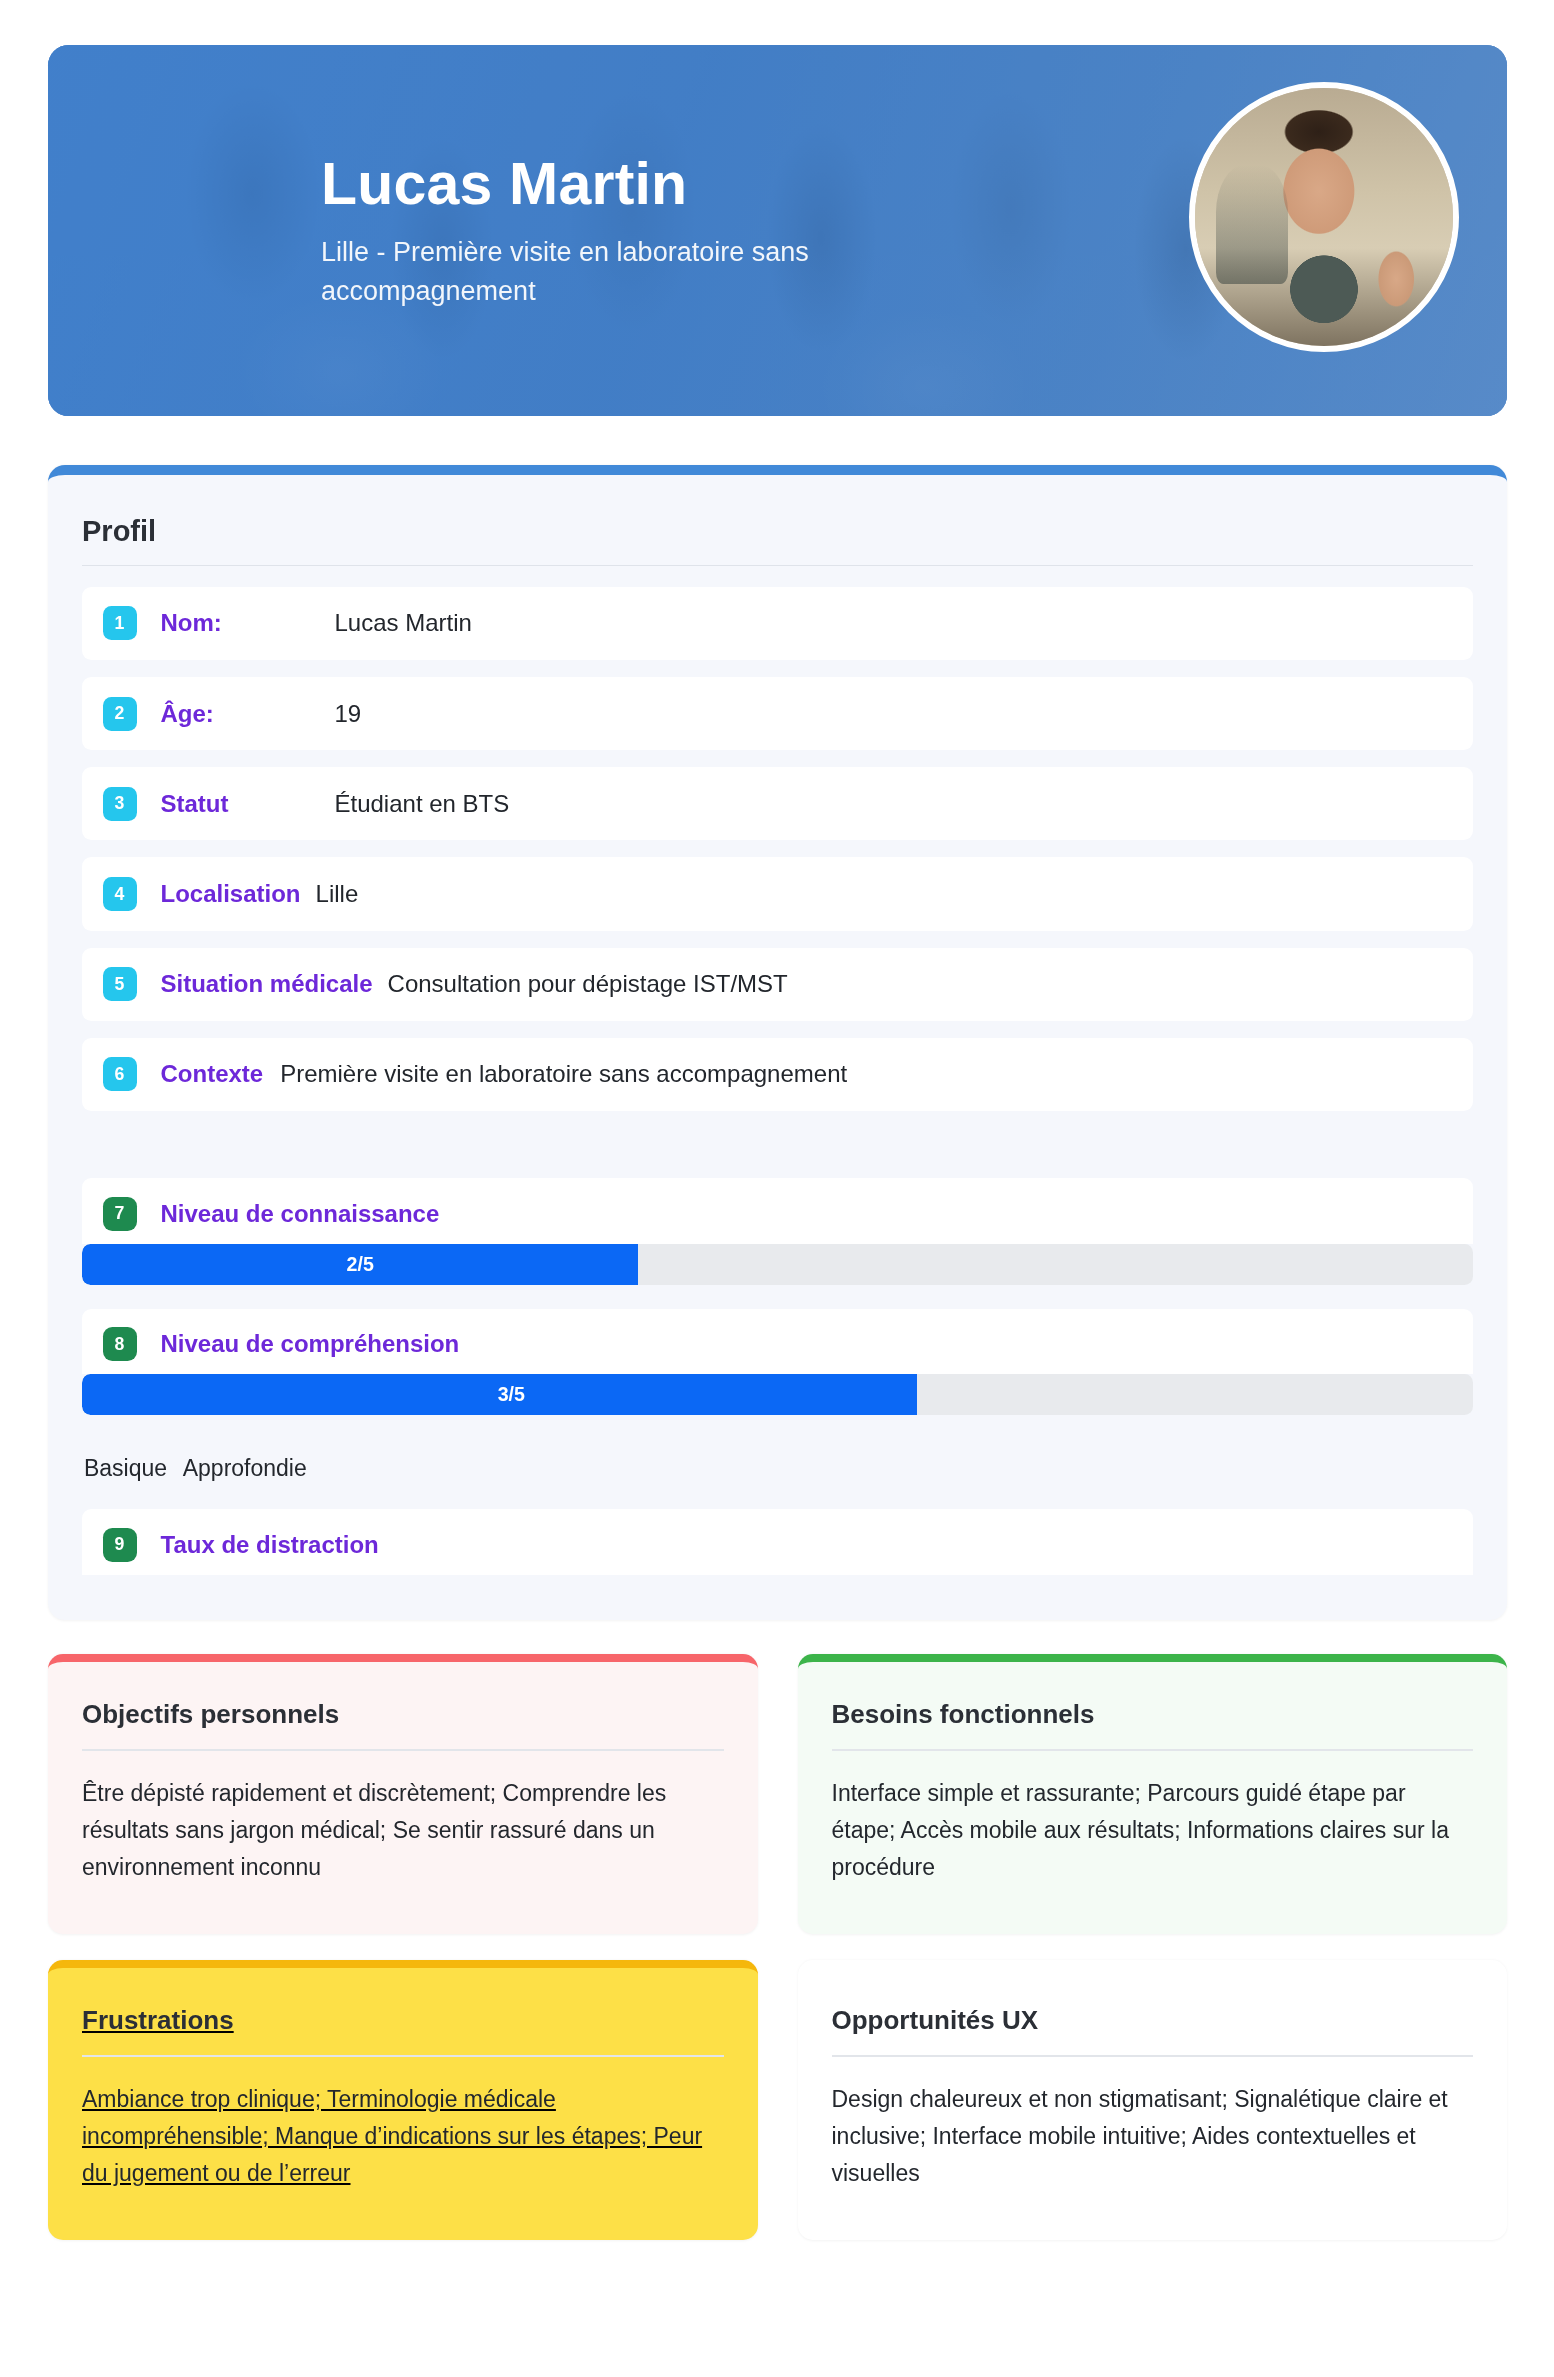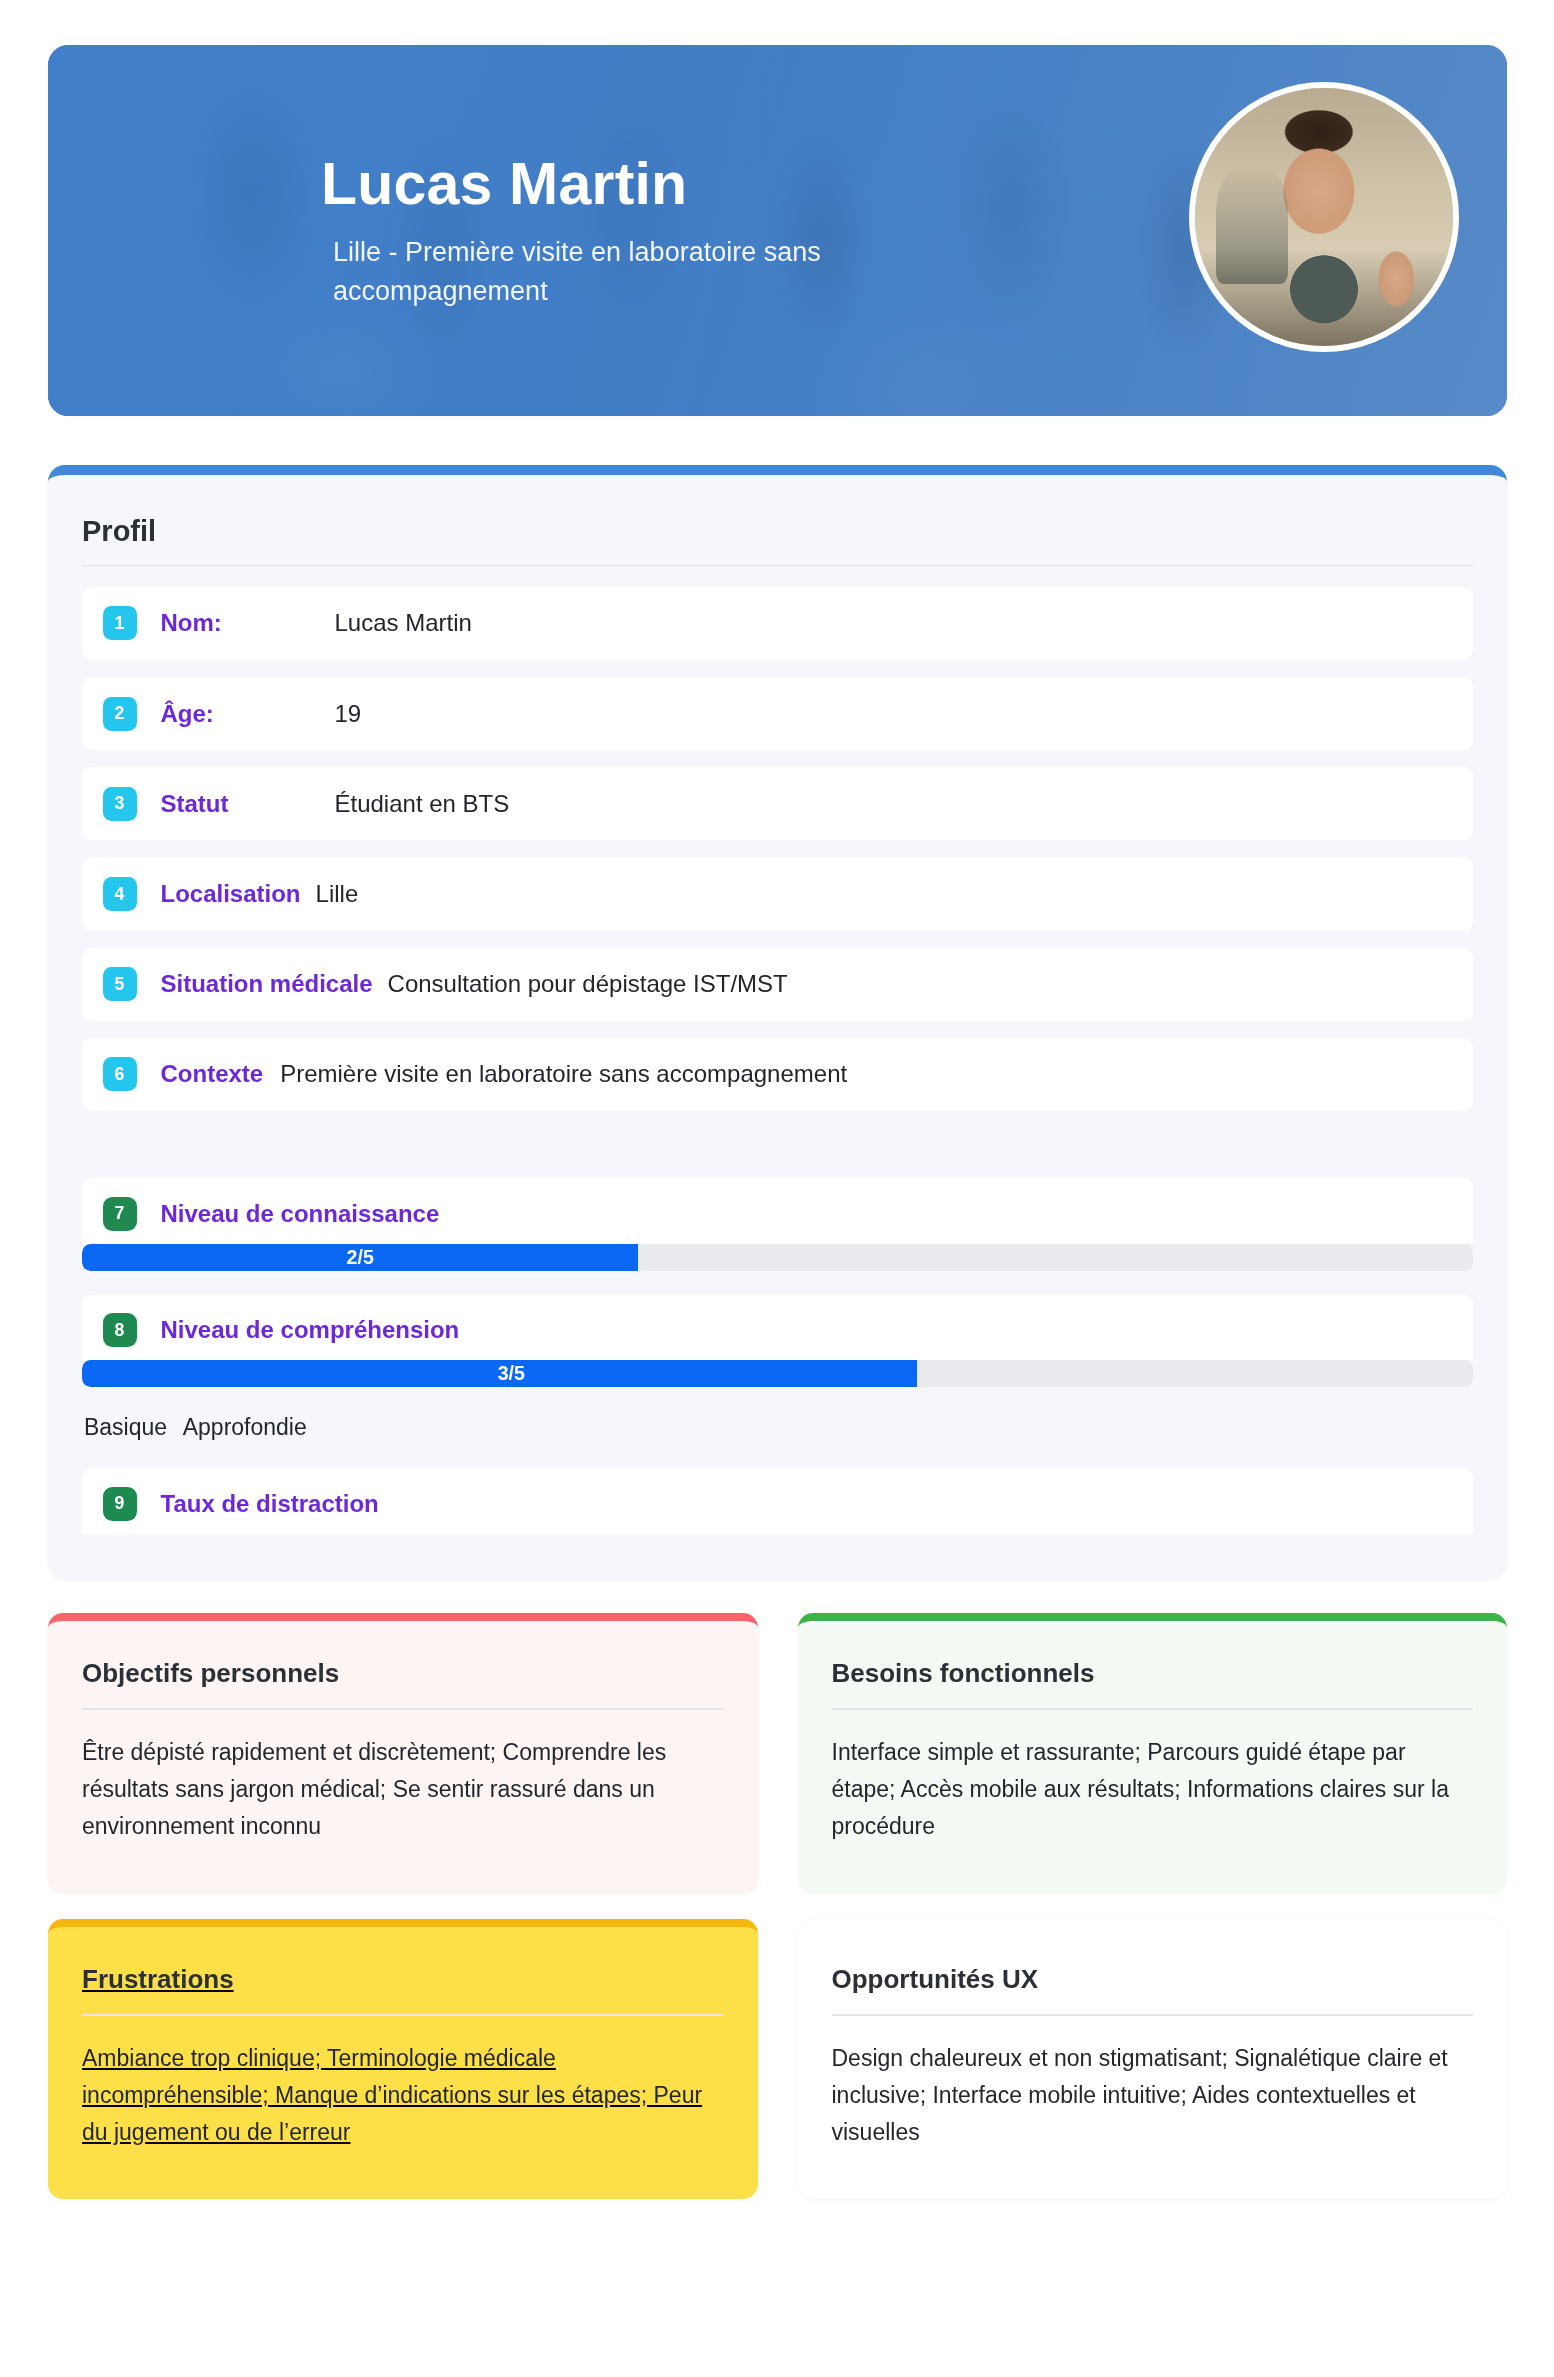--- a/index.html
+++ b/index.html
@@ -67,21 +67,21 @@
     font-weight: bold;
     line-height: 1.0;
     margin: 0 0 18.6px 0;
     letter-spacing: 0.2px;
   }
   .hero-sub {
     color: #f2f6fb;
     font-size: 27px;
     line-height: 1.45;
     font-weight: 400;
-    margin: 12px;
+    margin: 0;
   }
   .avatar {
     position: absolute;
     right: 48px;
     top: 37px;
     width: 270px;
     height: 270px;
     border-radius: 50%;
     border: 6.5px solid #ffffff;
     overflow: hidden;
@@ -168,26 +168,26 @@
   .rate-head {
     background: #ffffff;
     border-radius: 9.3px 9.3px 0 0;
     padding: 18.6px 20.5px 13px 20.5px;
     display: flex;
     align-items: center;
     margin-top: 24px;
   }
   .rate-head .plabel { font-size: 24px; }
   .bar-track {
-    height: 27px;
+    height: 41px;
     background: #e8eaed;
     border-radius: 8.4px;
     position: relative;
     overflow: hidden;
-    margin-bottom: 4px;
+    margin-bottom: 17px;
   }
   .bar-fill {
     position: absolute;
     left: 0; top: 0; bottom: 0;
     background: #0b68f5;
     border-radius: 8.4px 0 0 8.4px;
     display: flex;
     align-items: center;
     justify-content: center;
   }

